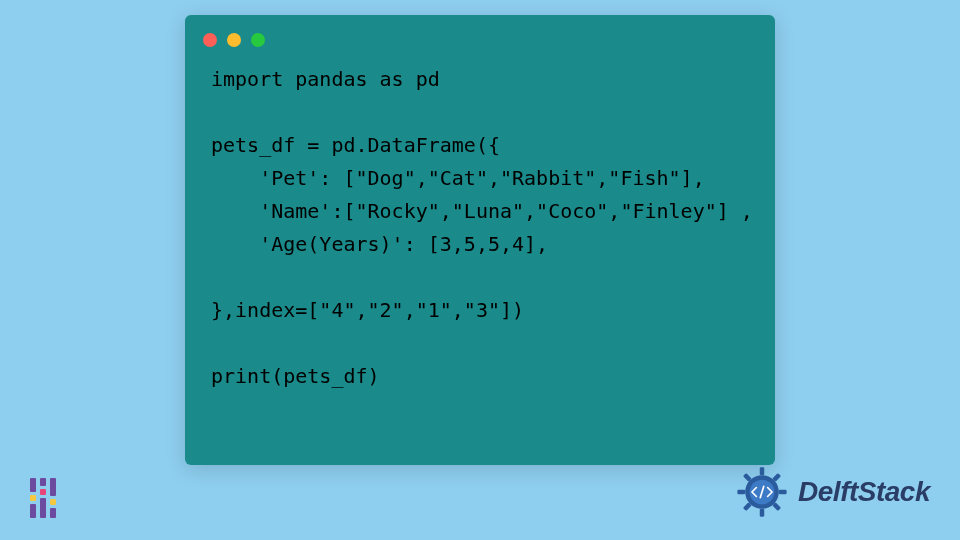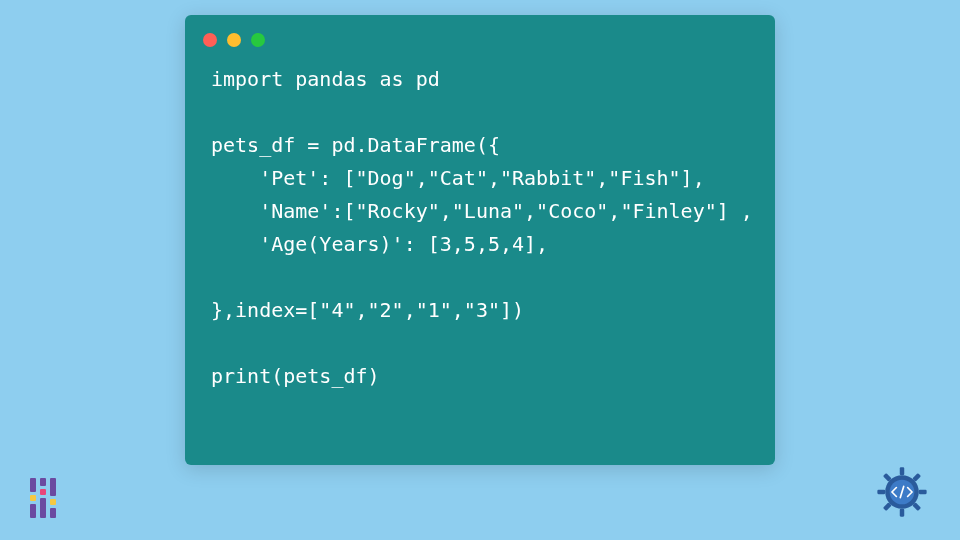--- a/index.html
+++ b/index.html
@@ -29,21 +29,21 @@
     .dot {
       width: 14px;
       height: 14px;
       border-radius: 50%;
     }
     .dot-red { background: #ff5f56; }
     .dot-yellow { background: #ffbd2e; }
     .dot-green { background: #27c93f; }
     .code-content {
       padding: 6px 26px 20px 26px;
-      color: #ffffff;
+      color: #000000;
       font-family: Menlo, Monaco, Consolas, monospace;
       font-size: 20px;
       line-height: 1.65;
       font-weight: 400;
       white-space: pre;
     }
     .logo-left {
       position: absolute;
       left: 30px;
       bottom: 22px;
@@ -136,13 +136,14 @@
         <rect x="46" y="80" width="8" height="14" rx="2" transform="rotate(45 50 50)"></rect>
         <rect x="6" y="46" width="14" height="8" rx="2" transform="rotate(45 50 50)"></rect>
         <rect x="80" y="46" width="14" height="8" rx="2" transform="rotate(45 50 50)"></rect>
       </g>
     </g>
     <circle cx="50" cy="50" r="22" fill="#3d7bc7"></circle>
     <path d="M 40 42 L 32 50 L 40 58" stroke="#fff" stroke-width="3" fill="none" stroke-linecap="round" stroke-linejoin="round"></path>
     <path d="M 60 42 L 68 50 L 60 58" stroke="#fff" stroke-width="3" fill="none" stroke-linecap="round" stroke-linejoin="round"></path>
     <line x1="53" y1="40" x2="47" y2="60" stroke="#fff" stroke-width="3" stroke-linecap="round"></line>
   </svg>
+  <span class="logo-right-text">DelftStack</span>
 </div>
 
 </body></html>

